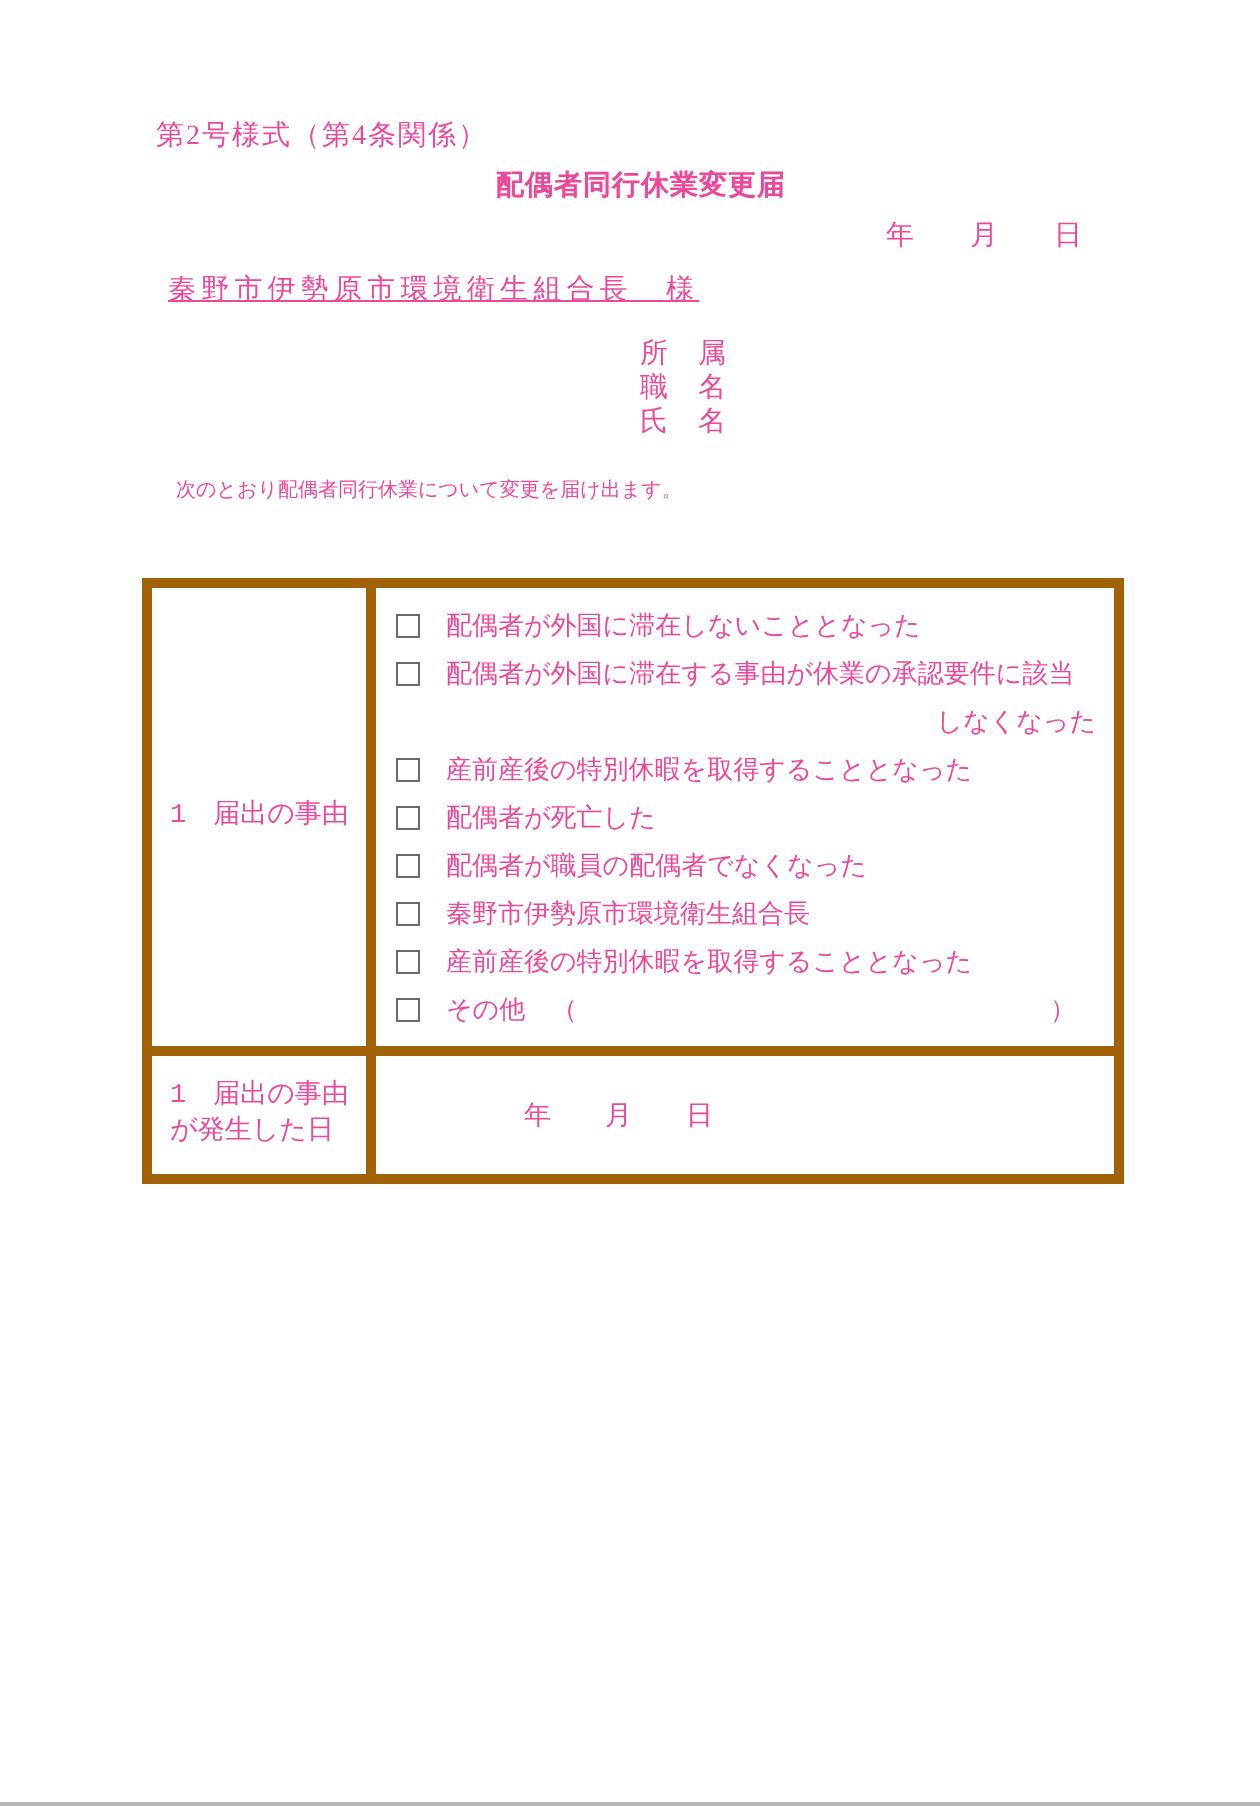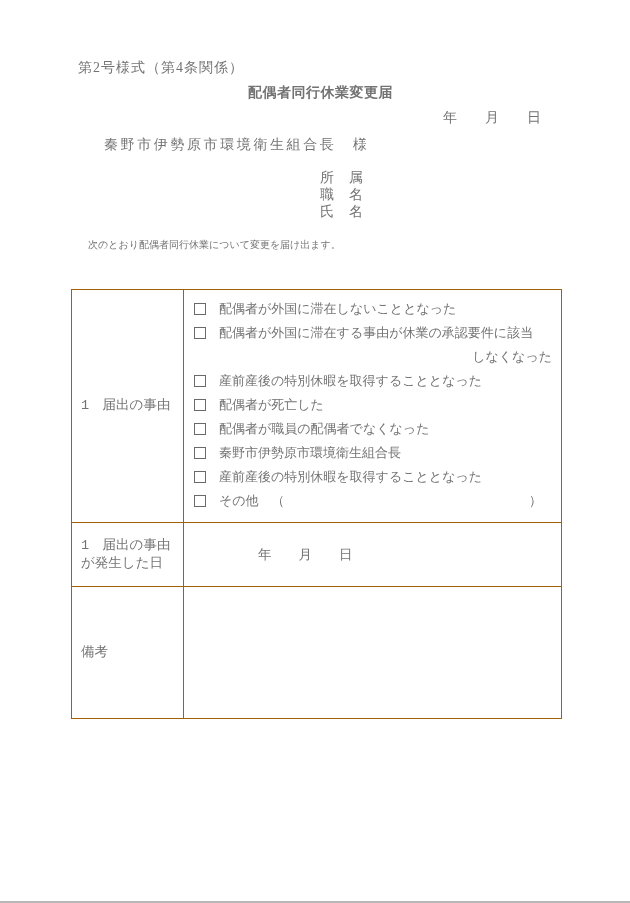--- a/index.html
+++ b/index.html
@@ -4,54 +4,54 @@
 <style>
   * { margin: 0; padding: 0; box-sizing: border-box; }
   html, body { background: #ffffff; }
   .page {
     position: relative;
     width: 630px;
     height: 903px;
     background: #ffffff;
     overflow: hidden;
     font-family: "Liberation Serif", "DejaVu Serif", serif;
-    color: #737373;
+    color: #ec4899;
   }
   .form-number {
     position: absolute; left: 78px; top: 59px;
     font-size: 14px; letter-spacing: 1px;
   }
   .doc-title {
     position: absolute; left: 248px; top: 84px;
     font-size: 14px; letter-spacing: 0.5px; font-weight: bold;
   }
   .date-line {
     position: absolute; left: 443px; top: 109px;
     font-size: 14px;
   }
   .addressee {
-    position: absolute; left: 104px; top: 136px;
-    font-size: 14px; letter-spacing: 2.6px;
+    position: absolute; left: 84px; top: 136px;
+    font-size: 14px; letter-spacing: 2.6px; text-decoration: underline;
   }
   .sig-block {
     position: absolute; left: 320px; top: 169px;
     font-size: 14px; line-height: 17px; letter-spacing: 0.5px;
   }
   .statement {
     position: absolute; left: 88px; top: 238px;
     font-size: 10px;
   }
   table.form-table {
     position: absolute; left: 71px; top: 289px;
     width: 491px;
     border-collapse: collapse;
     table-layout: fixed;
   }
   table.form-table td {
-    border: 1px solid #a16207;
+    border: 5px solid #a16207;
     vertical-align: middle;
     background: #ffffff;
   }
   .label-cell {
     width: 112px;
     padding: 4px 5px 4px 9px;
     font-size: 13.5px;
     line-height: 18px;
     font-family: Liberation Mono, monospace;
   }
@@ -152,21 +152,17 @@
               <span class="cb"></span>
               <span class="cb-text">その他　（</span>
               <span class="close-paren">）</span>
             </div>
           </td>
     </tr>
     <tr style="height:64px;">
       <td class="label-cell">1　届出の事由が発生した日</td>
       <td class="date-cell">年　　月　　日</td>
     </tr>
-    <tr style="height:132px;">
-      <td class="label-cell">備考</td>
-      <td class="remarks-cell"></td>
-    </tr>
   </tbody>
     </table>
 
   <div class="page-bottom-edge"></div>
 </div>
 
 </body></html>

